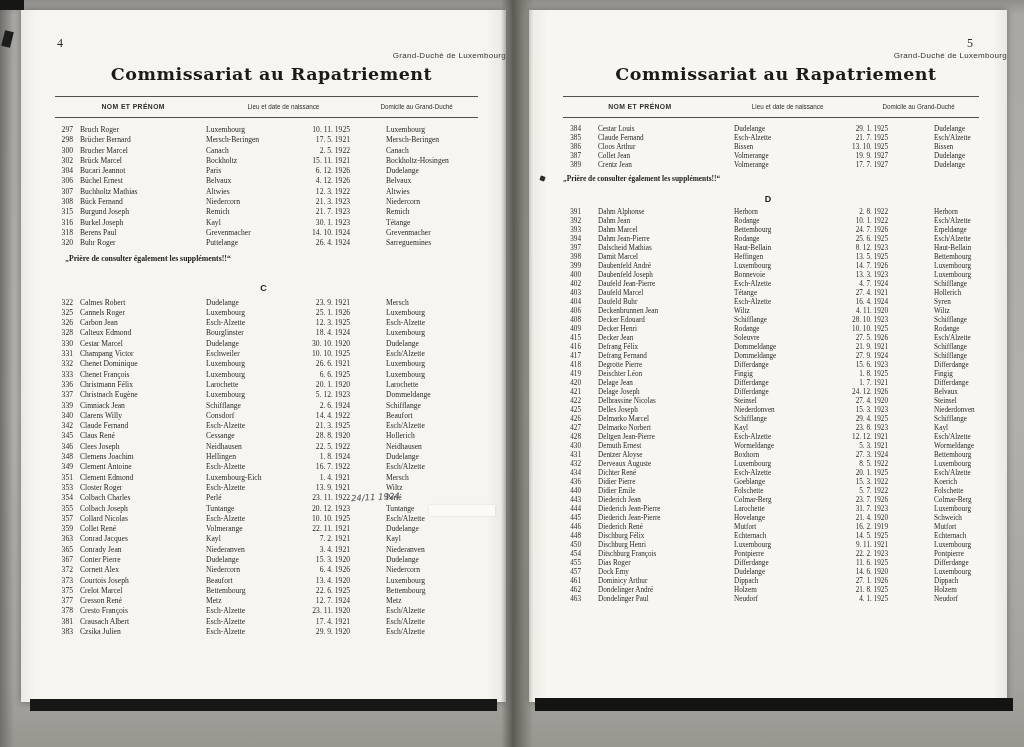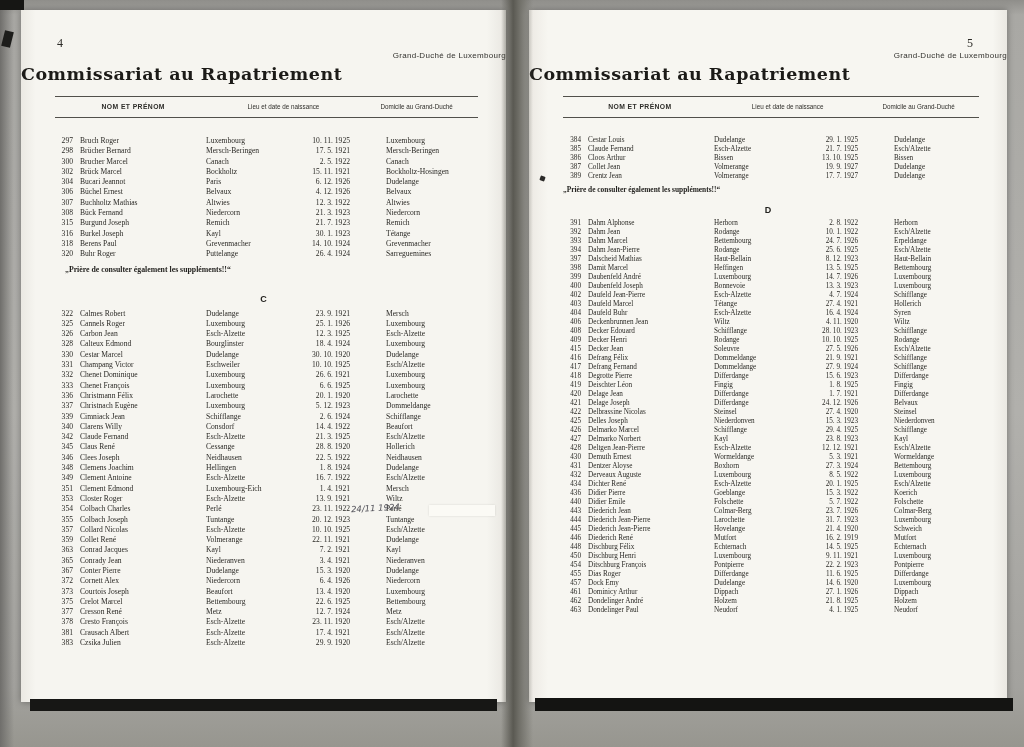--- a/index.html
+++ b/index.html
@@ -27,33 +27,33 @@
     box-shadow:0 0 7px rgba(0,0,0,.35);z-index:1;}
   .page--left{left:21px;width:485px;
     background:linear-gradient(90deg,#ebe9e3 0,#f6f5f0 3%,#f6f5f0 96%,#e8e6e0 100%);}
   .page--right{left:529px;width:478px;
     background:linear-gradient(90deg,#ece9e3 0,#f7f6f1 4%,#f7f6f1 97%,#eae8e2 100%);}
   .page-number{position:absolute;top:26px;font-size:12px;color:#2c2b27;}
   .page--left .page-number{left:36px;}
   .page--right .page-number{right:34px;}
   .running-head{text-align:right;padding-top:41px;font-family:"Liberation Sans",sans-serif;
     font-size:8px;letter-spacing:.3px;color:#33322e;}
-  .title{text-align:left;margin:4px 0 12px;font-family:"DejaVu Serif",serif;font-weight:bold;
-    font-size:17.5px;letter-spacing:.5px;color:#1c1b18;}
+  .title{text-align:center;margin:4px 0 12px;font-family:"DejaVu Serif",serif;font-weight:bold;
+    font-size:17.5px;letter-spacing:.5px;color:#1c1b18;padding-left:16px;}
   .thead{display:flex;align-items:baseline;margin:0 28px 0 34px;padding:6px 0 7px;
     border-top:1px solid #51504b;border-bottom:1px solid #51504b;
     font-family:"Liberation Sans",sans-serif;color:#2e2d29;}
   .th{text-align:center;}
   .th-name{width:37%;font-size:6.8px;font-weight:bold;letter-spacing:.4px;}
   .th-birth{width:34%;font-size:6.3px;}
   .th-dom{width:29%;font-size:6.3px;}
-  .rows{margin-top:18px;font-size:7.6px;color:#2a2925;}
+  .rows{margin-top:7px;font-size:7.6px;color:#2a2925;}
   .page--right .rows{font-size:7.2px;}
   .row{display:flex;padding:0 18px 0 30px;position:relative;white-space:nowrap;line-height:10.3px;}
-  .page--right .row{line-height:9px;}
+  .page--right .row{line-height:9px;gap:10px;}
   .c-num{width:22px;text-align:right;flex:none;}
   .c-name{width:126px;margin-left:7px;flex:none;overflow:hidden;}
   .c-place{width:92px;flex:none;overflow:hidden;}
   .c-date{width:52px;text-align:right;flex:none;}
   .c-dom{margin-left:36px;flex:1;overflow:hidden;}
   .section-letter{text-align:center;font-family:"Liberation Sans",sans-serif;font-weight:bold;
     font-size:9px;margin:7px 0 5px;color:#23221f;}
   .page--right .section-letter{margin:5px 0 4px;}
   .note{font-weight:bold;font-size:7.8px;margin:5px 0 20px 44px;color:#23221f;}
   .page--right .note{margin:4px 0 11px 34px;font-size:7.4px;}

